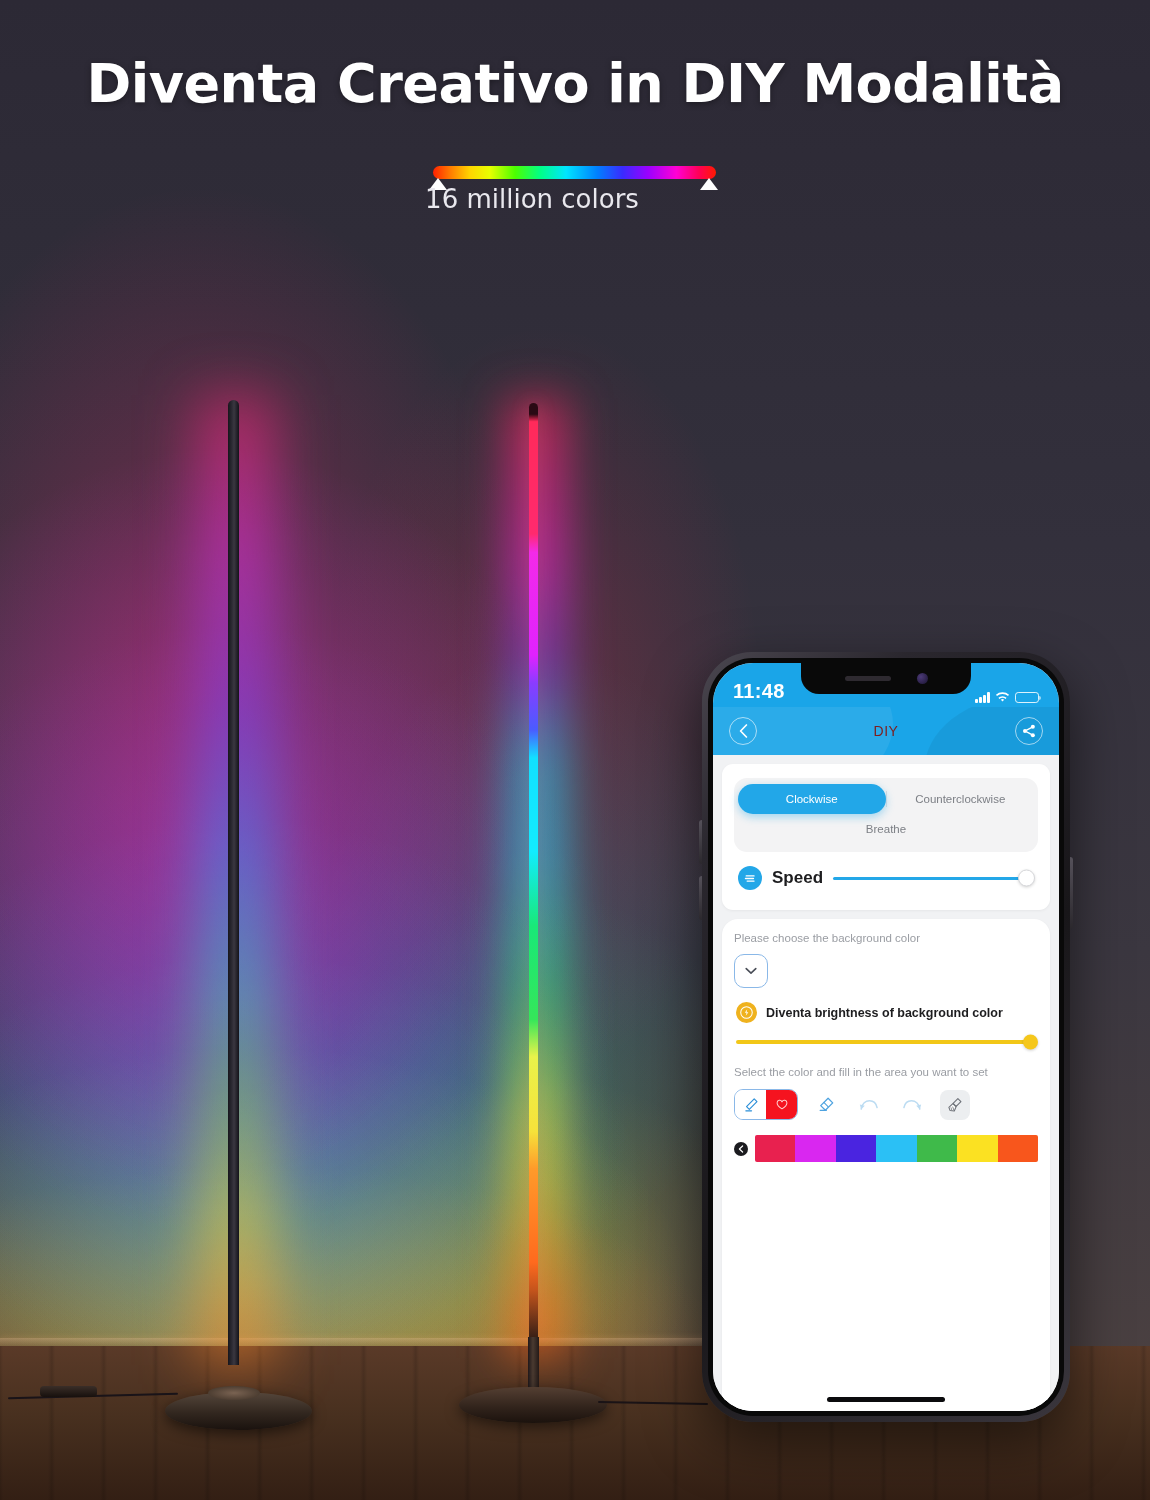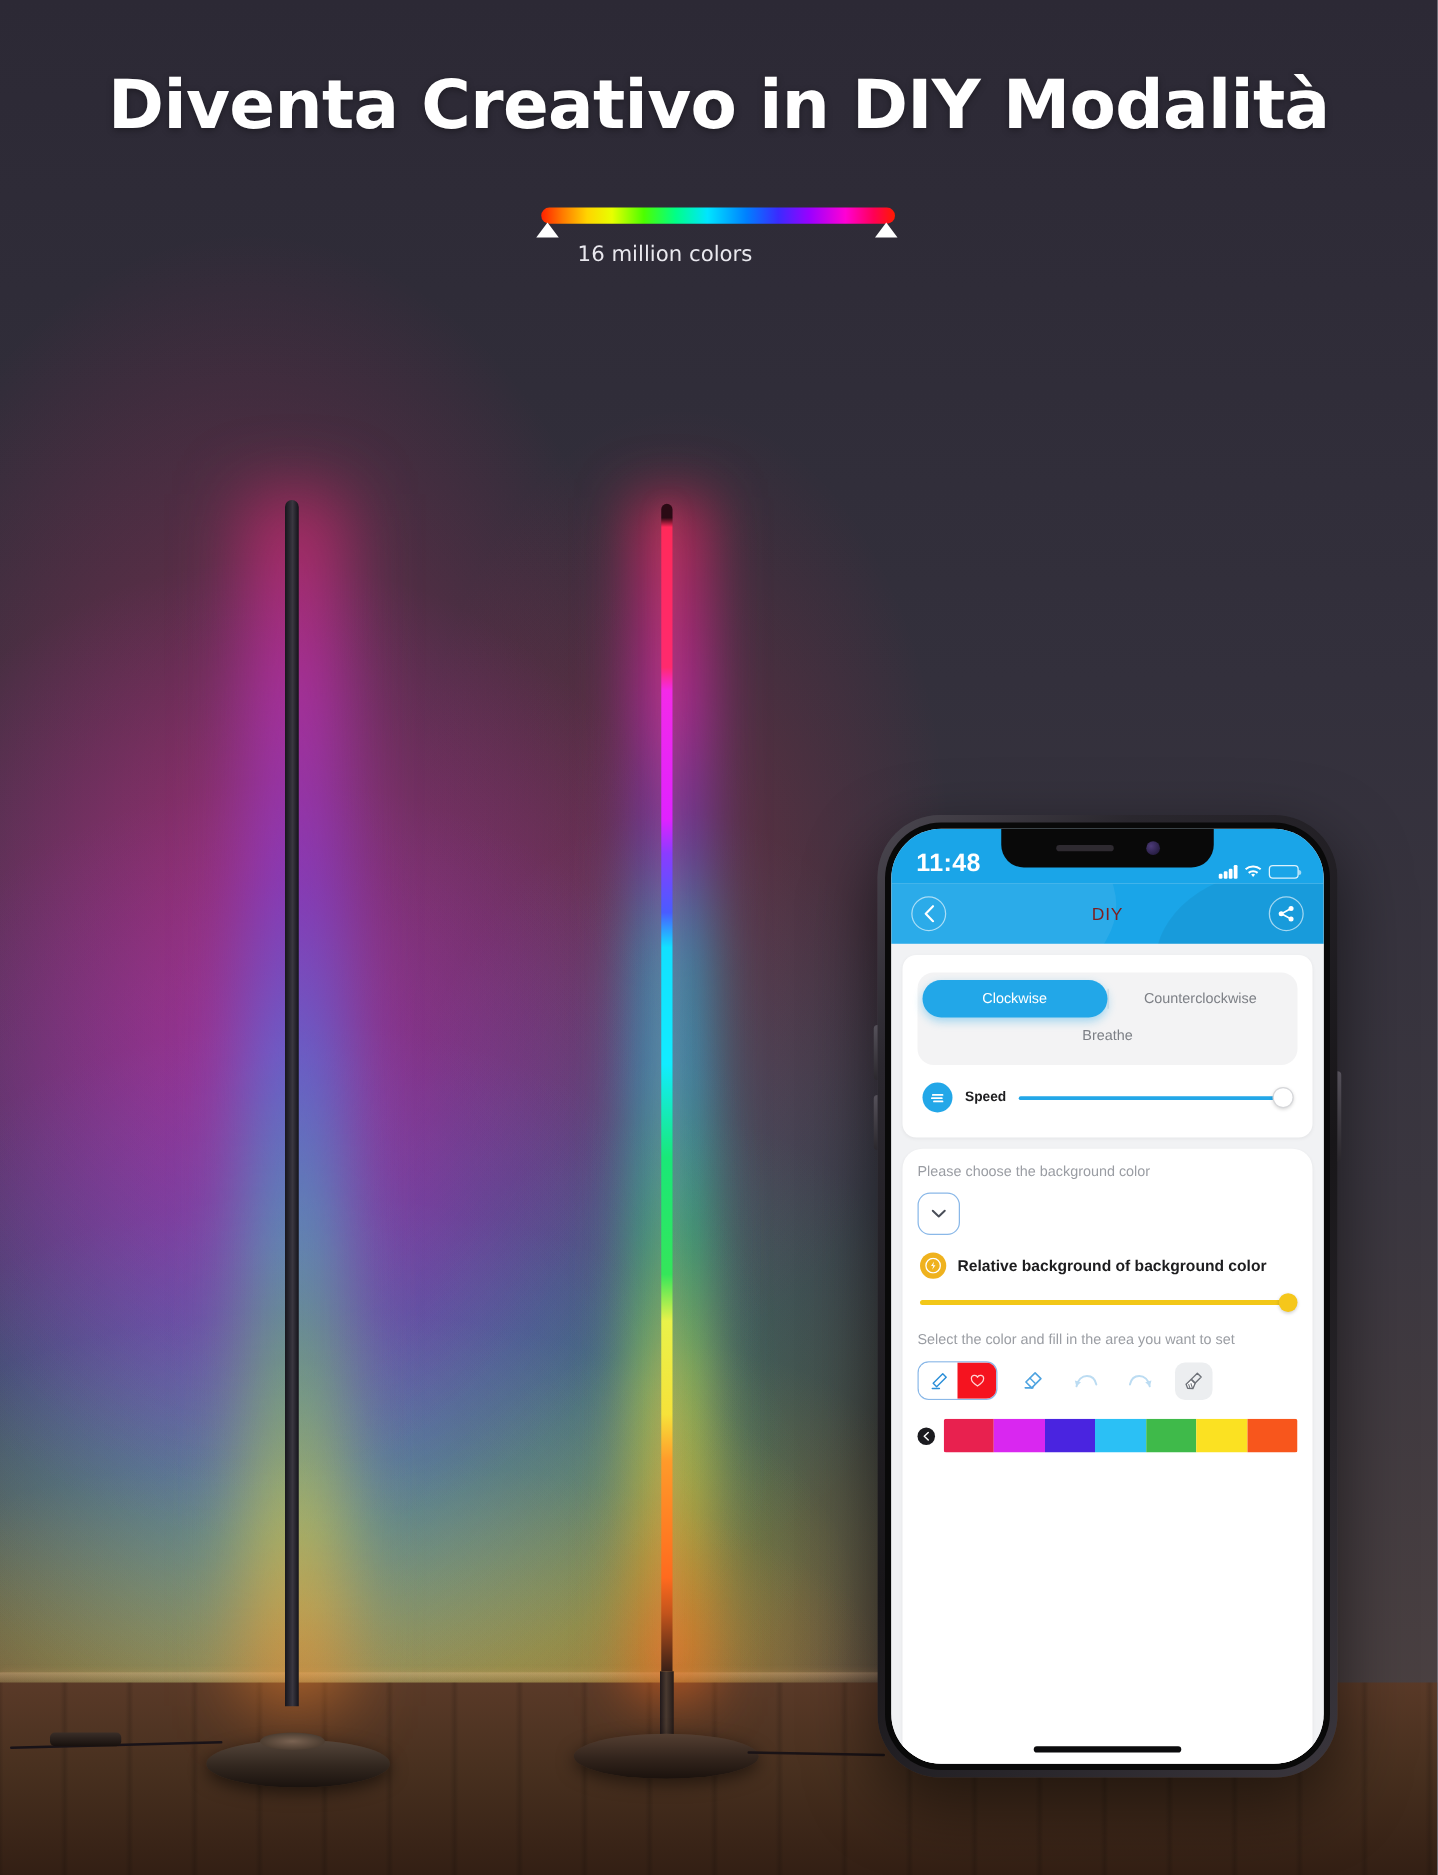--- a/index.html
+++ b/index.html
@@ -45,24 +45,24 @@
     position: absolute;
     width: 0; height: 0;
     border-left: 9px solid transparent;
     border-right: 9px solid transparent;
     border-bottom: 12px solid #ffffff;
     top: 178px;
   }
   #hue-marker-left  { left: 429px; }
   #hue-marker-right { left: 700px; }
   #hue-caption {
-    position: absolute; left: 0; top: 194px; width: 1064px;
+    position: absolute; left: 0; top: 184px; width: 1064px;
     text-align: center;
     color: #e9e8ee;
-    font-size: 17px;
+    font-size: 26px;
     font-family: "DejaVu Sans", sans-serif;
   }
 
   
   #wall {
     position: absolute; left: 0; top: 0; width: 1150px; height: 1360px;
     background:
       radial-gradient(ellipse 460px 700px at 200px 690px, rgba(255,40,120,0.34), rgba(255,40,120,0) 72%),
       radial-gradient(ellipse 520px 560px at 215px 840px, rgba(215,50,255,0.40), rgba(215,50,255,0) 70%),
       radial-gradient(ellipse 540px 520px at 230px 1000px, rgba(105,70,255,0.36), rgba(105,70,255,0) 72%),
@@ -324,21 +324,21 @@
   
   #speed-row {
     display:flex; align-items:center; gap: 10px;
     padding: 14px 4px 8px 4px;
   }
   #speed-icon {
     width: 24px; height: 24px; border-radius: 50%;
     background: #23a7e8; flex: 0 0 24px;
     display:flex; align-items:center; justify-content:center;
   }
-  #speed-label { font-size: 11px; color: #1d1d1f; font-weight: 600; }
+  #speed-label { font-size: 17px; color: #1d1d1f; font-weight: 600; }
   .track-wrap { flex: 1; position: relative; height: 18px; display:flex; align-items:center; }
   #speed-track { height: 3px; border-radius: 2px; background: #23a7e8; width: 100%; }
   #speed-thumb {
     position: absolute; right: -1px; top: 50%; transform: translateY(-50%);
     width: 17px; height: 17px; border-radius: 50%;
     background: #fff; border: 1.3px solid #d6d7da;
     box-shadow: 0 1px 3px rgba(0,0,0,0.16);
   }
 
   
@@ -518,21 +518,21 @@
               </svg>
             </div>
 
             <div id="brightness-row">
               <div id="brightness-icon">
                 <svg width="13" height="13" viewBox="0 0 14 14">
                   <circle cx="7" cy="7" r="6.2" fill="none" stroke="#fff" stroke-width="1.1"></circle>
                   <path d="M7.8 3.4L5.2 7.4h1.9L6.2 10.6 9 6.6H7.1z" fill="#fff"></path>
                 </svg>
               </div>
-              <div id="brightness-label">Relative background of background color</div>
+              <div id="brightness-label">Diventa brightness of background color</div>
             </div>
 
             <div id="brightness-slider-wrap">
               <div id="brightness-track"></div>
               <div id="brightness-thumb"></div>
             </div>
 
             <div id="select-hint">Select the color and fill in the area you want to set</div>
 
             <div id="tool-row">

